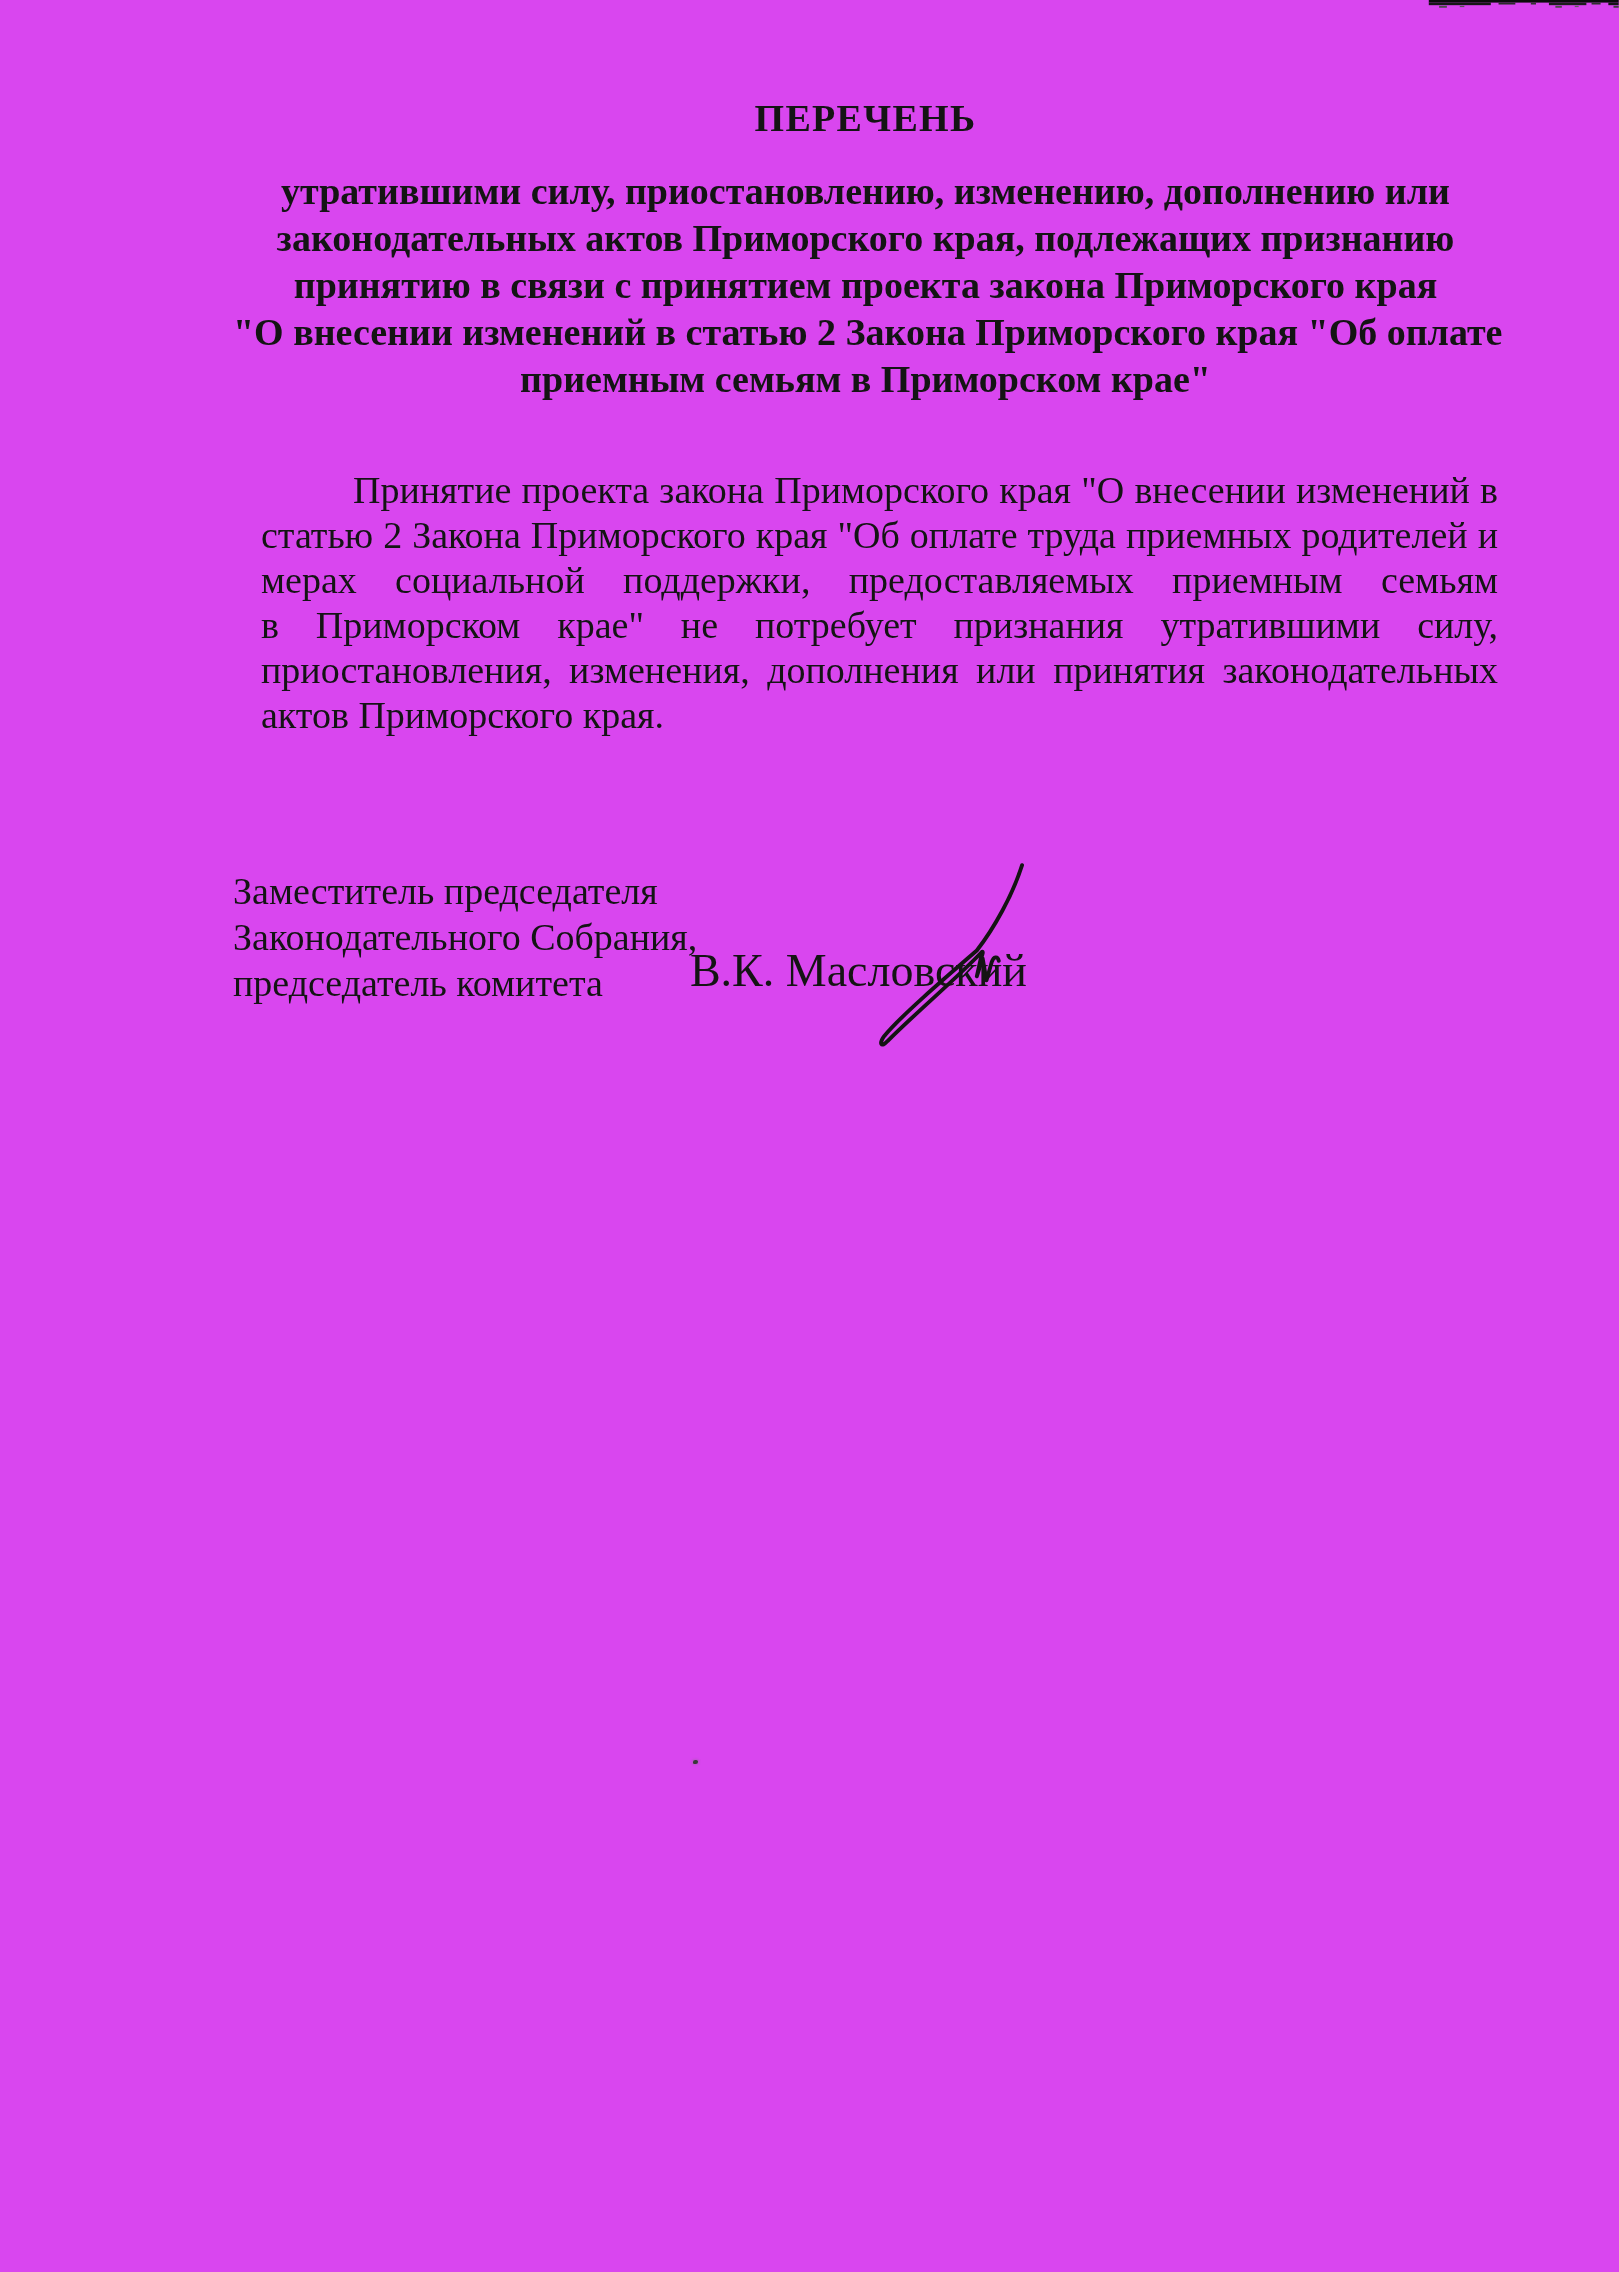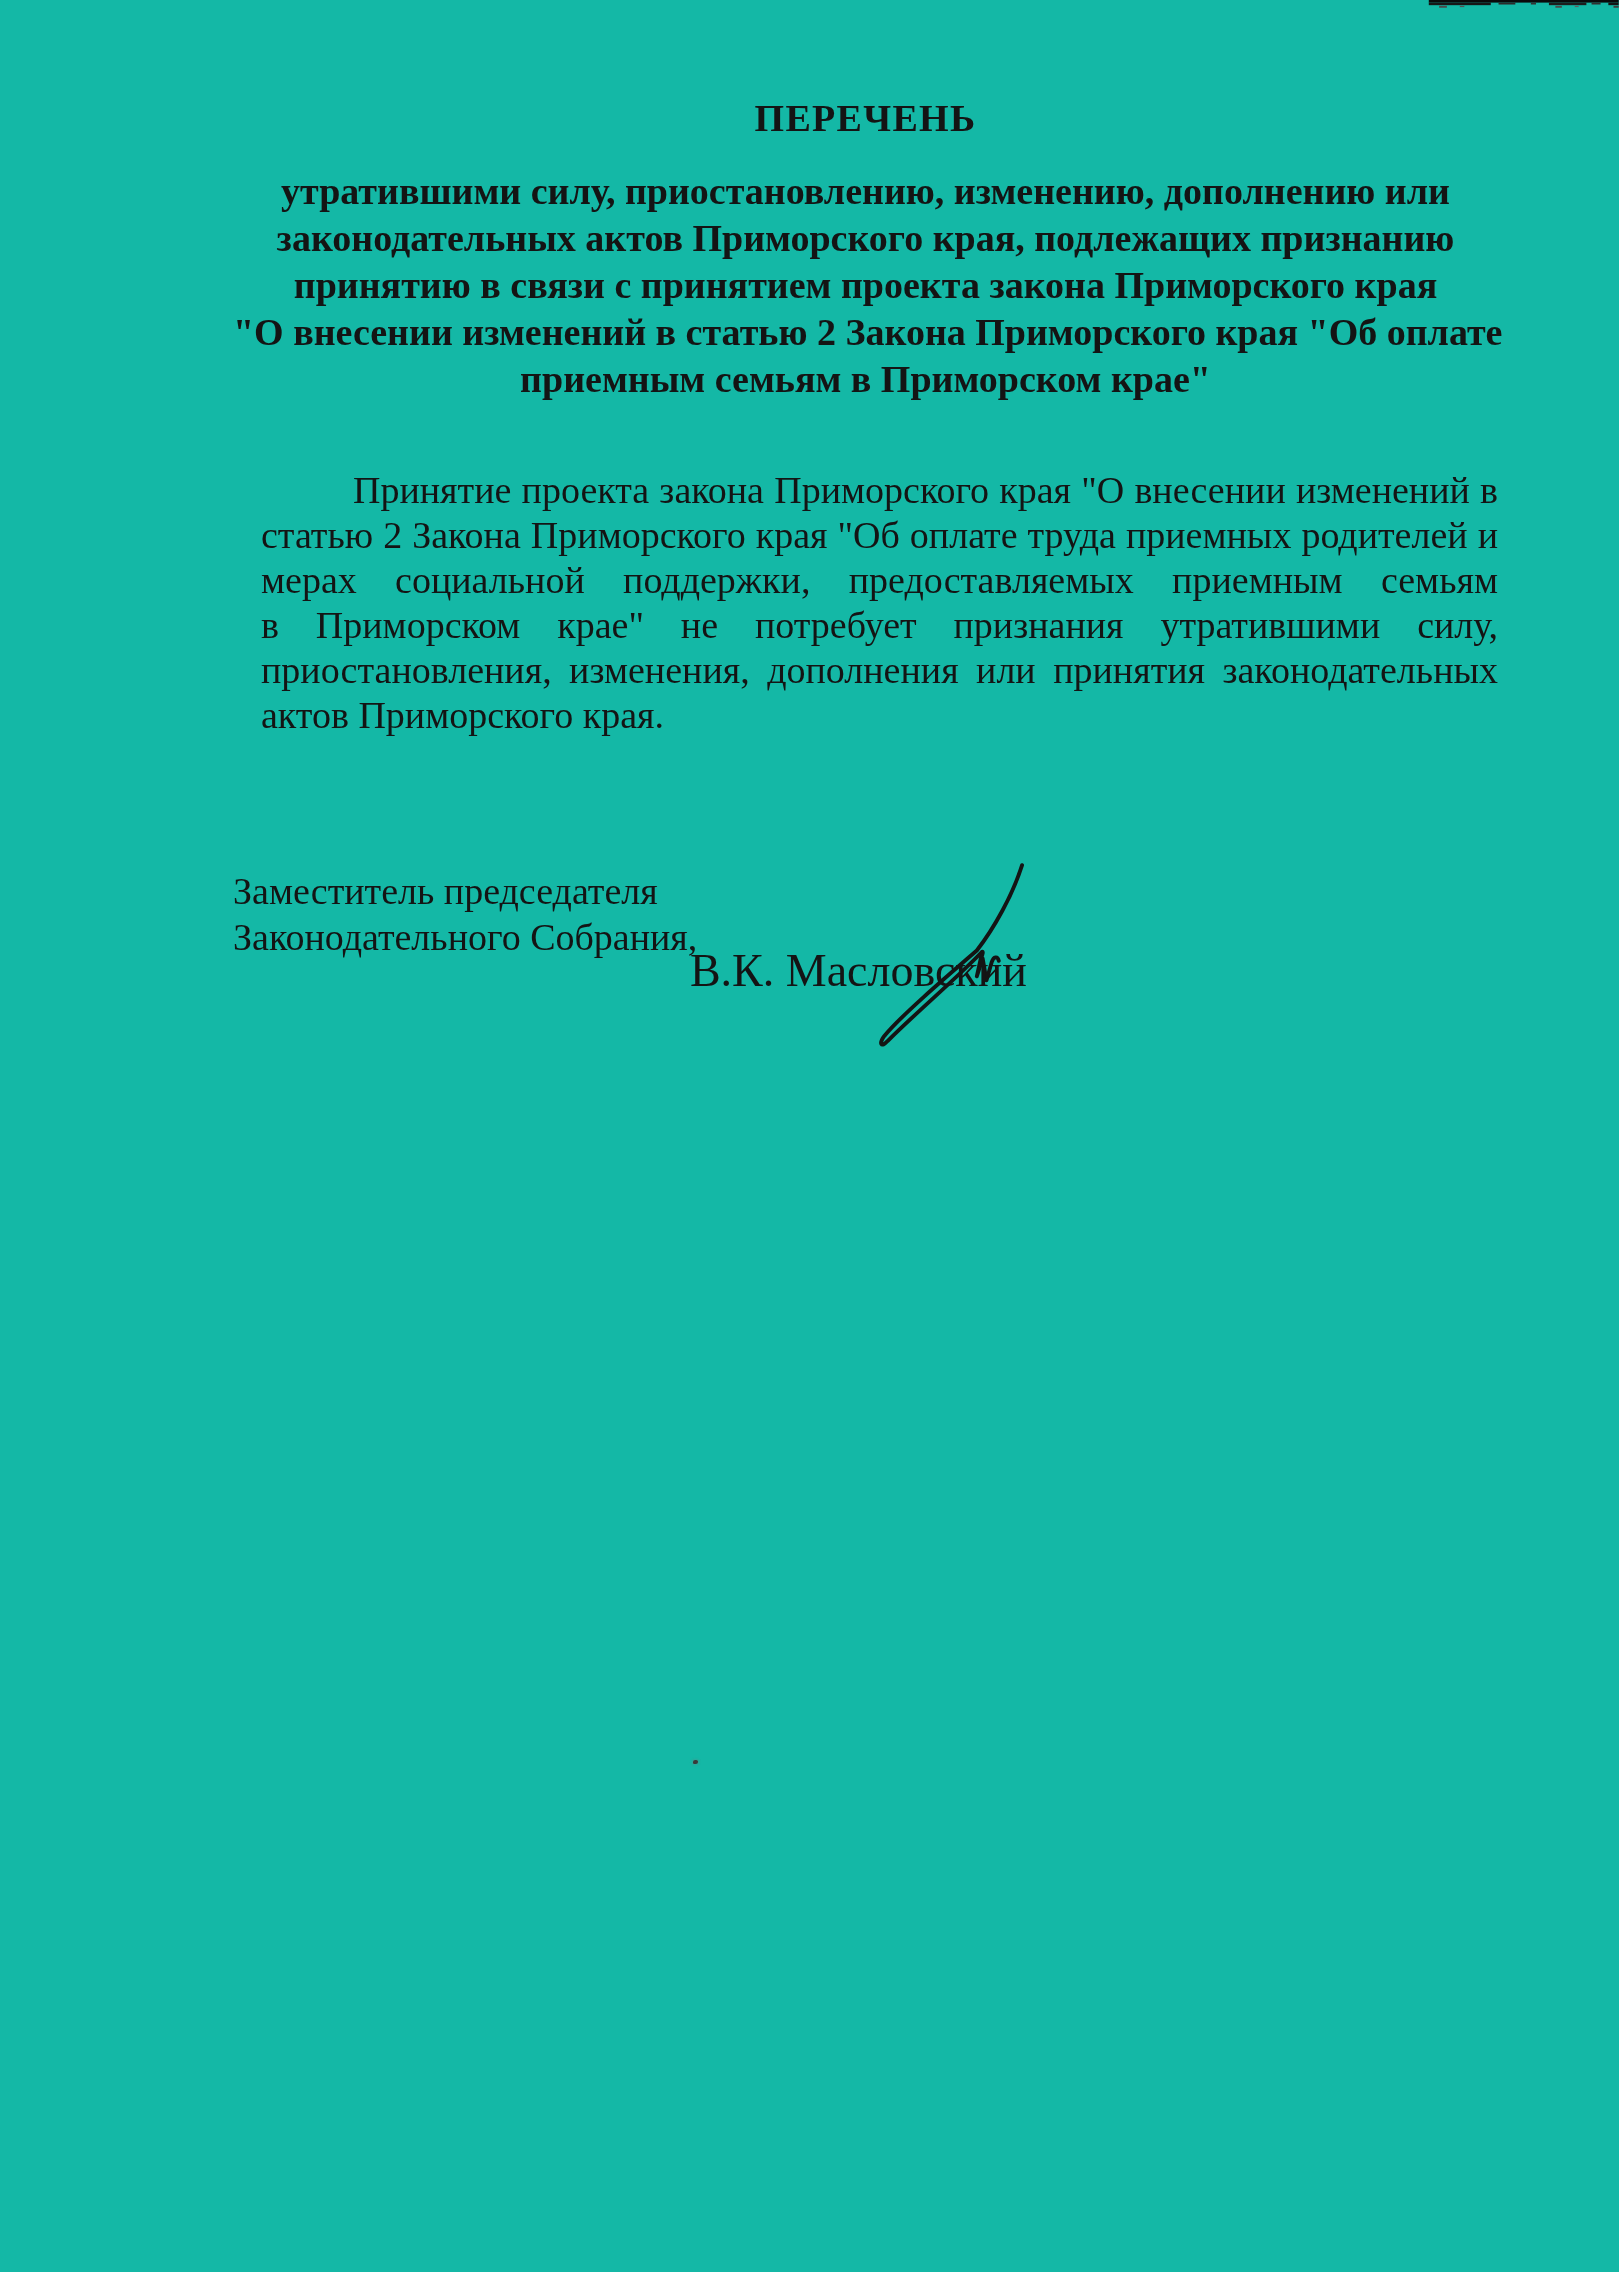--- a/index.html
+++ b/index.html
@@ -4,21 +4,21 @@
 <style>
   html, body { margin: 0; padding: 0; }
   body {
     width: 1619px; height: 2273px;
     background: #ffffff;
     position: relative;
     font-family: "Liberation Serif", "DejaVu Serif", serif;
     color: #141414;
     overflow: hidden;
   }
-  .page { position: absolute; inset: 0; background: #14b8a6; }
+  .page { position: absolute; inset: 0; background: #d946ef; }
 
   .textblock { position: absolute; left: 233px; width: 1265px; }
 
   .doc-title {
     top: 95px;
     text-align: center;
     font-weight: bold;
     font-size: 38px;
     line-height: 47px;
     letter-spacing: 1.3px;
@@ -107,20 +107,21 @@
     <div class="bline">статью 2 Закона Приморского края "Об оплате труда приемных родителей и</div>
     <div class="bline">мерах социальной поддержки, предоставляемых приемным семьям</div>
     <div class="bline">в Приморском крае" не потребует признания утратившими силу,</div>
     <div class="bline">приостановления, изменения, дополнения или принятия законодательных</div>
     <div class="bline last">актов Приморского края.</div>
   </div>
 
   <div class="textblock signoff">
     <div>Заместитель председателя</div>
     <div>Законодательного Собрания,</div>
+    <div>председатель комитета</div>
   </div>
 
   <svg class="sig-svg" width="188" height="194" viewBox="0 0 290 300" aria-hidden="true">
     <path d="M258,8
              C243,55 215,105 188,140
              C130,190 72,240 45,272
              C36,284 40,291 50,280
              C95,235 160,180 195,143
              C199,139 197,147 194,153
              L188,180 L197,152 L203,186 L211,158

